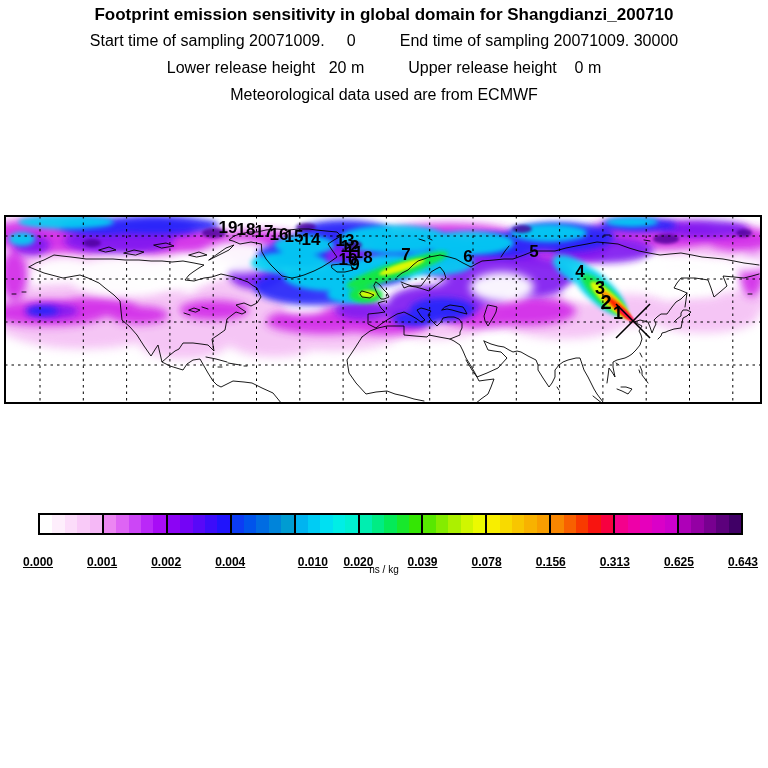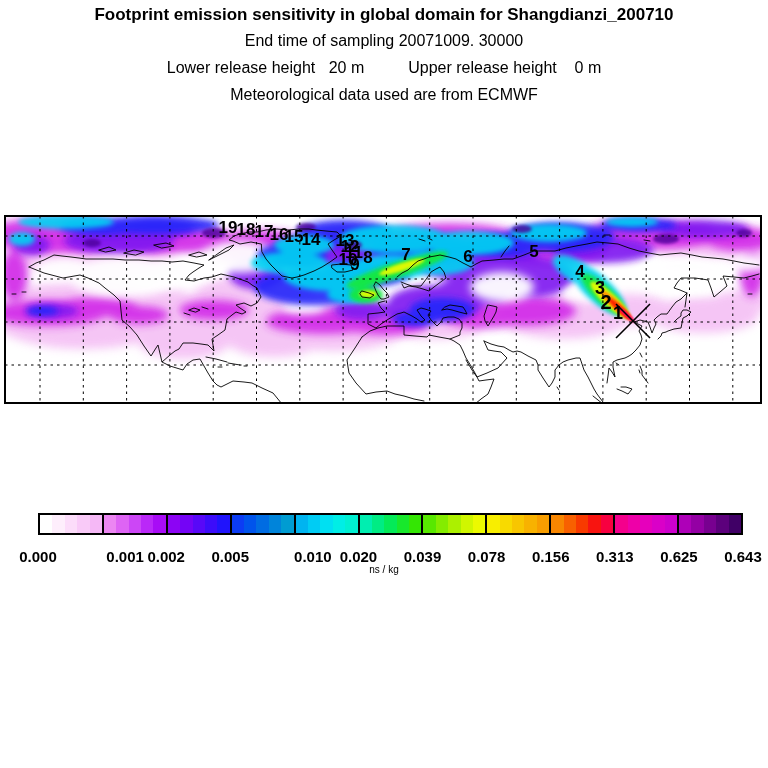--- a/index.html
+++ b/index.html
@@ -12,33 +12,34 @@
   #line3{top:59px;}
   #line4{top:86px;font-size:16px;}
   .subline span{white-space:pre;}
   #map-figure{position:absolute;left:4px;top:215px;width:758px;height:189px;}
   #cbar-wrap{position:absolute;left:38px;top:513px;width:705px;height:22px;
              border:2px solid #000;box-sizing:border-box;display:flex;}
   .cbar-seg{flex:1;display:flex;border-right:2px solid #000;}
   .cbar-seg:last-child{border-right:none;}
   .cbar-cell{flex:1;}
   #cbar-ticks{position:absolute;left:38px;top:539px;width:705px;height:18px;}
-  .cbar-tick{position:absolute;top:9px;transform:translateX(-50%);
-             font-size:15px;font-weight:bold;white-space:pre;}
+  .cbar-tick{position:absolute;top:16px;transform:translateX(-50%);
+             font-size:12px;font-weight:bold;white-space:pre;text-decoration:underline;}
   #units-line{top:564px;font-size:10px;}
   #max-line{top:592px;font-size:15px;}
 </style>
 </head>
 <body>
 
 <div id="page">
 
   <div id="title-line" class="hline">Footprint emission sensitivity in global domain for Shangdianzi_200710</div>
 
   <div id="line2" class="hline subline">
+    <span>Start time of sampling 20071009.     0</span>
     <span>End time of sampling 20071009. 30000</span>
   </div>
 
   <div id="line3" class="hline subline">
     <span>Lower release height   20 m</span>
     <span>Upper release height    0 m</span>
   </div>
 
   <div id="line4" class="hline">Meteorological data used are from ECMWF</div>
 
@@ -369,23 +370,23 @@
       <div class="cbar-seg">
         <div class="cbar-cell" style="background: rgb(174, 0, 184);"></div>
         <div class="cbar-cell" style="background: rgb(148, 0, 164);"></div>
         <div class="cbar-cell" style="background: rgb(120, 0, 144);"></div>
         <div class="cbar-cell" style="background: rgb(92, 0, 124);"></div>
         <div class="cbar-cell" style="background: rgb(64, 0, 102);"></div>
       </div>
     </div>
   <div id="cbar-ticks">
       <span class="cbar-tick" style="left: 0px;">0.000</span>
-      <span class="cbar-tick" style="left: 64.0909px; margin-left: 23px;">0.001</span>
+      <span class="cbar-tick" style="left: 64.0909px;">0.001</span>
       <span class="cbar-tick" style="left: 128.182px;">0.002</span>
-      <span class="cbar-tick" style="left: 192.273px;">0.005</span>
+      <span class="cbar-tick" style="left: 192.273px;">0.004</span>
       <span class="cbar-tick" style="left: 256.364px; padding-left: 37px;">0.010</span>
       <span class="cbar-tick" style="left: 320.455px;">0.020</span>
       <span class="cbar-tick" style="left: 384.545px;">0.039</span>
       <span class="cbar-tick" style="left: 448.636px;">0.078</span>
       <span class="cbar-tick" style="left: 512.727px;">0.156</span>
       <span class="cbar-tick" style="left: 576.818px;">0.313</span>
       <span class="cbar-tick" style="left: 640.909px; text-align: center;">0.625</span>
       <span class="cbar-tick" style="left: 705px;">0.643</span>
     </div>
 

